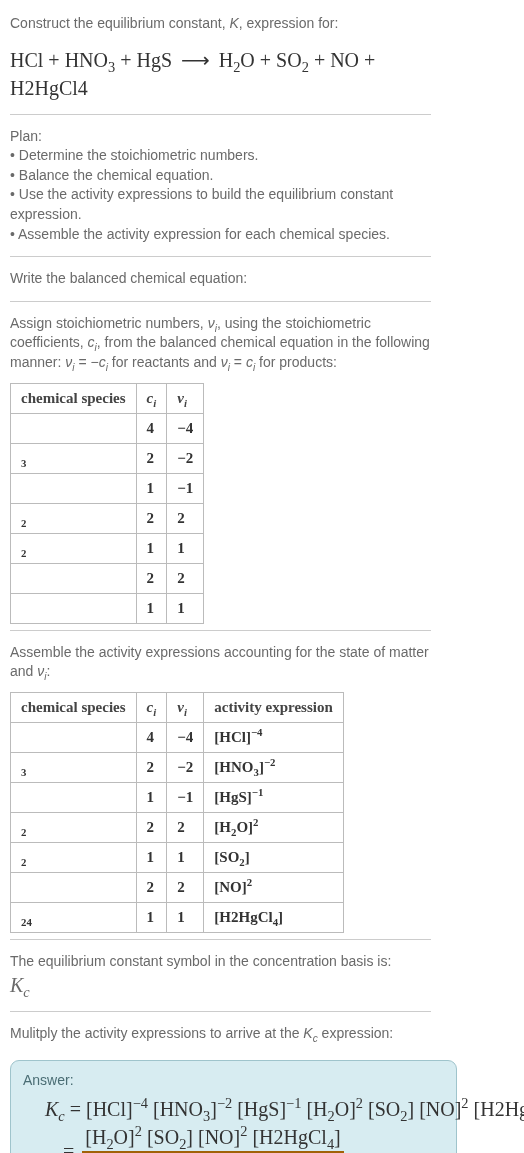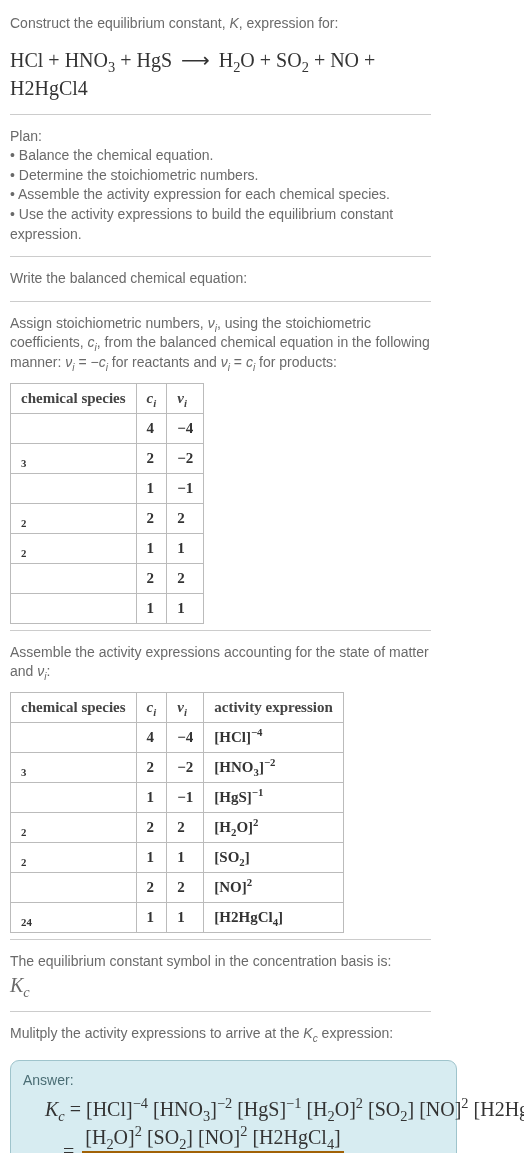--- a/index.html
+++ b/index.html
@@ -34,24 +34,24 @@
 <div class="section hdr">
   <span>Construct the equilibrium constant, </span><span class="ital">K</span><span>, expression for:</span>
 </div>
 <div class="section eq" id="raw-eq"><span>HCl</span> + <span>HNO</span><span class="sub">3</span> + <span>HgS</span> <span class="arrow">⟶</span> <span>H</span><span class="sub">2</span><span>O</span> + <span>SO</span><span class="sub">2</span> + <span>NO</span> + <span>H2HgCl4</span></div>
 
 <hr class="rule">
 
 
 <div class="section hdr">
   <div>Plan:</div>
+  <div>• Determine the stoichiometric numbers.</div>
   <div>• Balance the chemical equation.</div>
-  <div>• Determine the stoichiometric numbers.</div>
+  <div>• Use the activity expressions to build the equilibrium constant expression.</div>
   <div>• Assemble the activity expression for each chemical species.</div>
-  <div>• Use the activity expressions to build the equilibrium constant expression.</div>
 </div>
 
 <hr class="rule">
 
 
 <div class="section hdr">Write the balanced chemical equation:</div>
 
 <hr class="rule">
 
 

